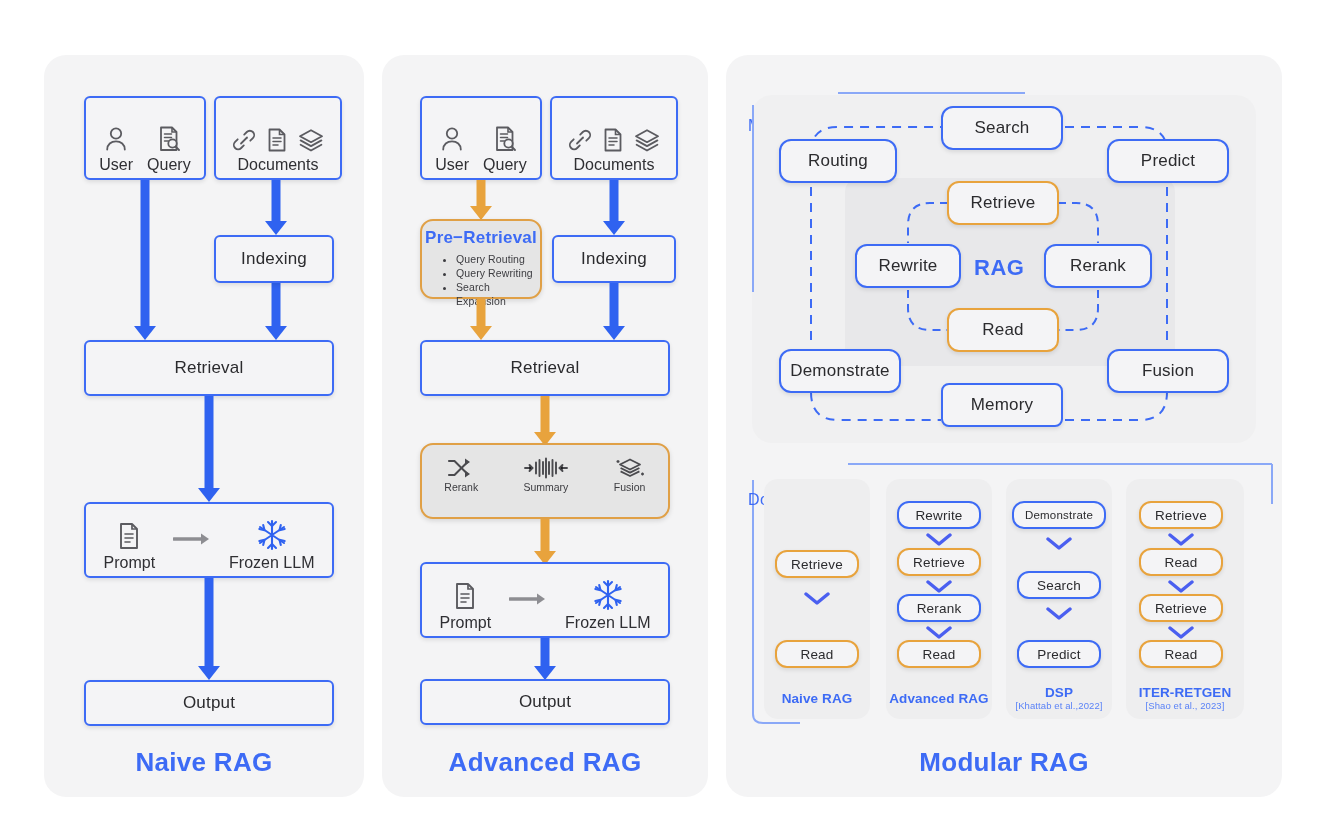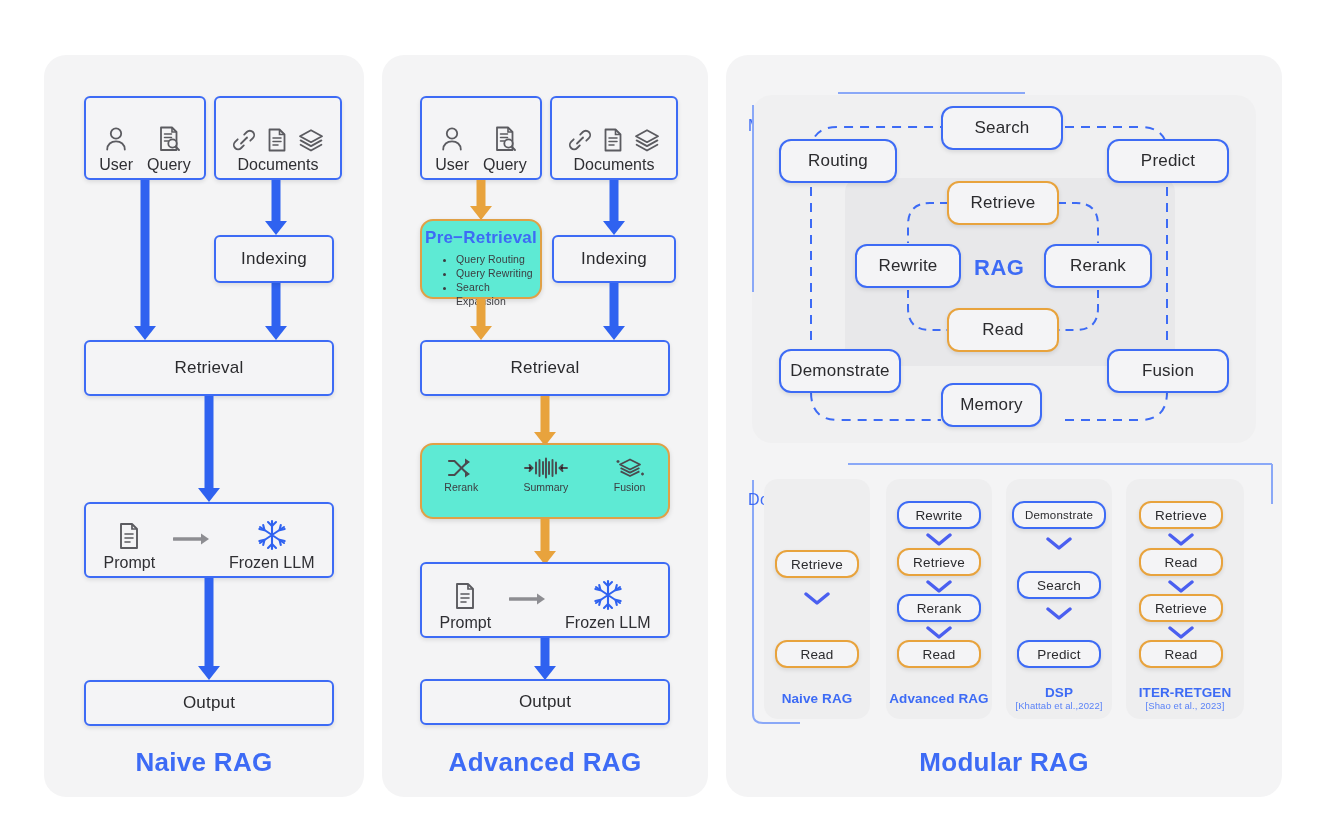--- a/index.html
+++ b/index.html
@@ -32,21 +32,21 @@
 
   
   .chev{position:absolute;width:26px;height:13px;}
   .chev svg{display:block;}
 
   
   .col-title{position:absolute;text-align:center;color:#3d6bf5;
              font-size:26px;font-weight:bold;letter-spacing:.3px;}
 
   
-  .obox{position:absolute;box-sizing:border-box;background:#5eead4;
+  .obox{position:absolute;box-sizing:border-box;background:#e5e5e5;
         border:2px solid #e0a046;border-radius:13px;
         box-shadow:0 2px 5px rgba(0,0,0,.12);}
   .obox .otitle{color:#3d6bf5;font-weight:bold;font-size:17px;
                 text-align:center;letter-spacing:.2px;}
   .obox ul{margin:4px 0 12px 0;padding:0 0 0 34px;list-style:disc;}
   .obox li{font-size:10.5px;color:#3c3c40;line-height:14px;letter-spacing:.1px;}
 
   
   .iconrow{position:absolute;display:flex;align-items:flex-end;justify-content:center;}
   .iconcell{display:flex;flex-direction:column;align-items:center;}
@@ -391,21 +391,21 @@
   </div>
   <div class="node" style="left:941px;top:106px;width:122px;height:44px;">
     <span>Search</span>
   </div>
   <div class="node" style="left:1107px;top:139px;width:122px;height:44px;">
     <span>Predict</span>
   </div>
   <div class="node" style="left:1107px;top:349px;width:122px;height:44px;">
     <span>Fusion</span>
   </div>
-  <div class="node" style="left:941px;top:383px;width:101px;height:44px;">
+  <div class="node" style="left:941px;top:383px;width:122px;height:44px;border-radius:8px;">
     <span>Memory</span>
   </div>
   <div class="node" style="left:779px;top:349px;width:122px;height:44px;">
     <span>Demonstrate</span>
   </div>
 
   <div class="node orange" style="left:947px;top:181px;width:112px;height:44px;">
     <span>Retrieve</span>
   </div>
   <div class="node" style="left:1044px;top:244px;width:108px;height:44px;">

